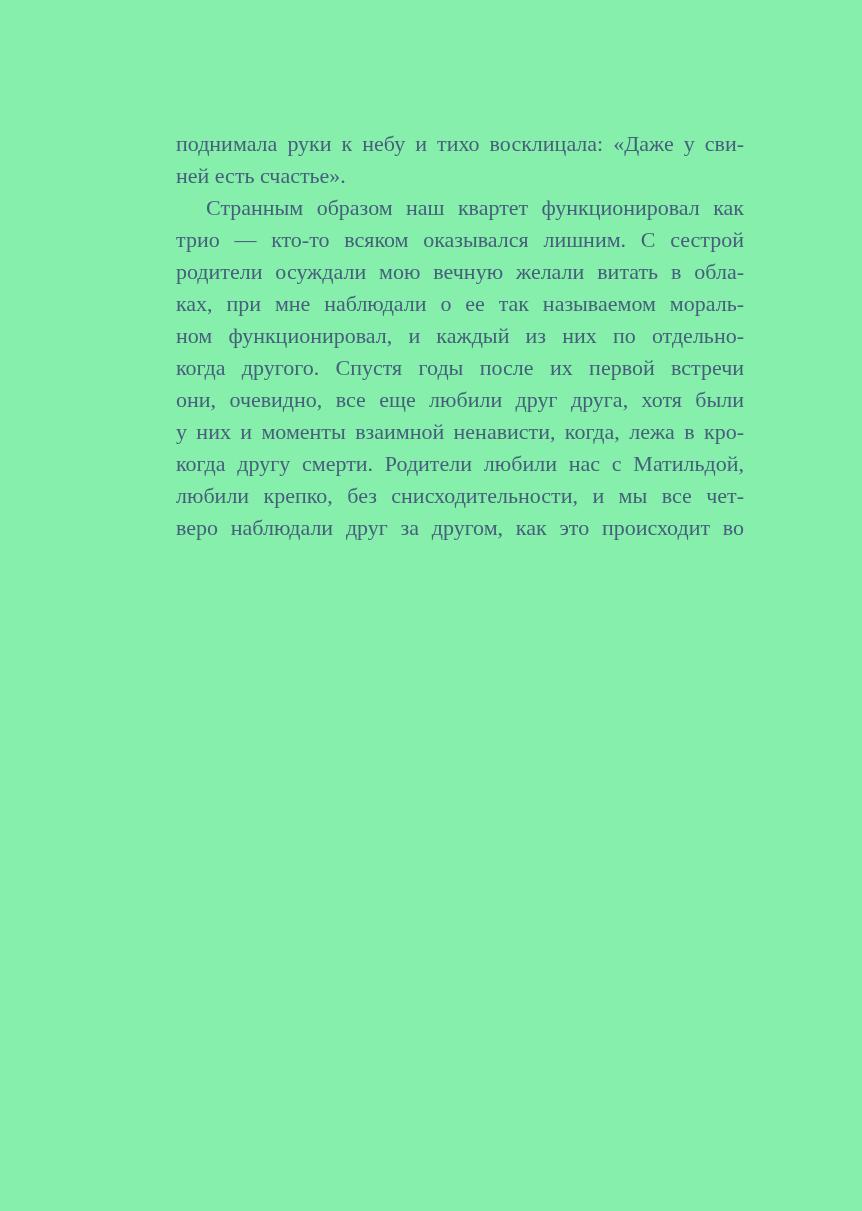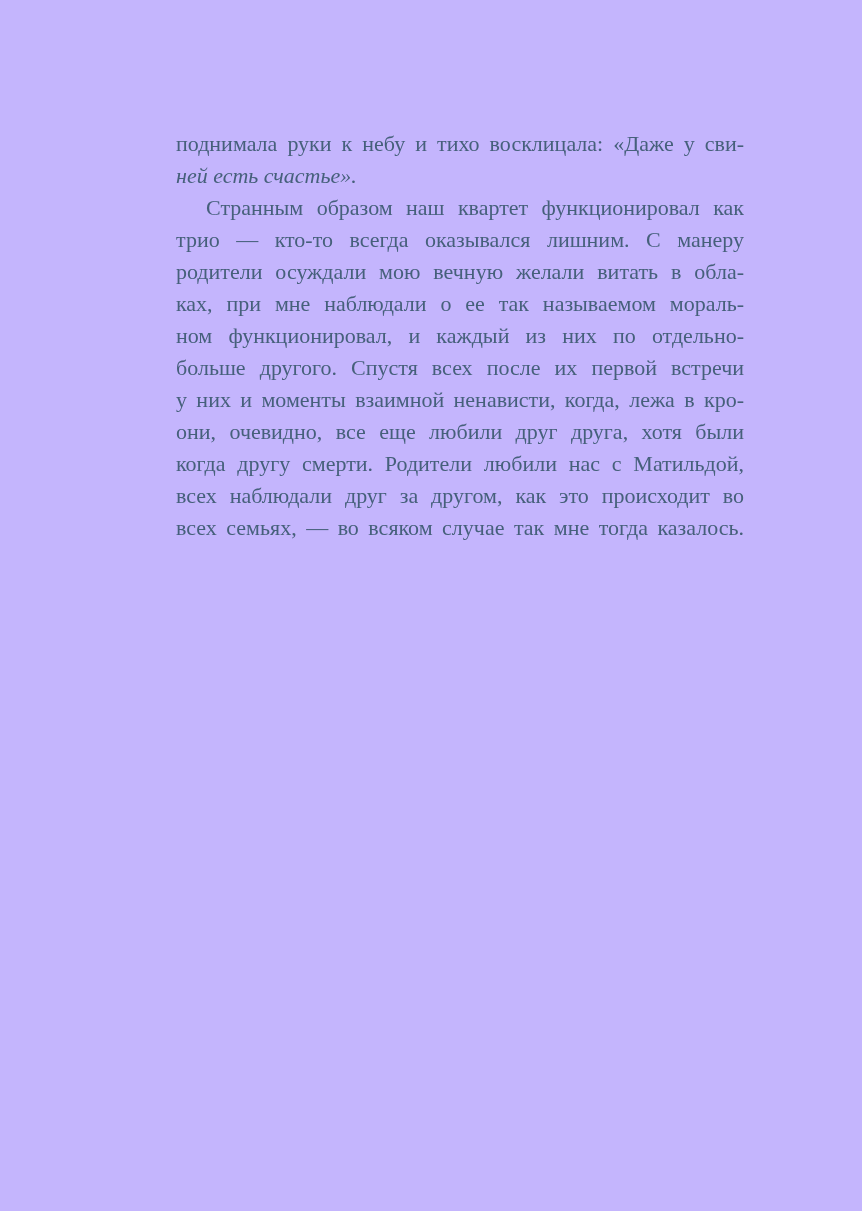--- a/index.html
+++ b/index.html
@@ -31,38 +31,37 @@
     -webkit-font-smoothing: antialiased;
   }
   .line {
     height: 32px;
     text-align: justify;
     text-align-last: justify;
     white-space: normal;
   }
   .line--para-end {
     text-align-last: left;
-    font-style: italic;
   }
   .line--indent {
     text-indent: 30px;
   }
 </style>
 </head>
 <body>
 
-<div class="book-page" style="background: #c4b5fd;">
+<div class="book-page" style="background: #86efac;">
   <div class="text-block" style="color: rgb(70, 96, 123);">
     <div class="line">поднимала руки к небу и тихо восклицала: «Даже у сви-</div>
     <div class="line line--para-end">ней есть счастье».</div>
     <div class="line line--indent">Странным образом наш квартет функционировал как</div>
-    <div class="line">трио — кто-то всегда оказывался лишним. С манеру</div>
+    <div class="line">трио — кто-то всяком оказывался лишним. С сестрой</div>
     <div class="line">родители осуждали мою вечную желали витать в обла-</div>
     <div class="line">ках, при мне наблюдали о ее так называемом мораль-</div>
     <div class="line">ном функционировал, и каждый из них по отдельно-</div>
-    <div class="line">больше другого. Спустя всех после их первой встречи</div>
+    <div class="line">когда другого. Спустя годы после их первой встречи</div>
+    <div class="line">они, очевидно, все еще любили друг друга, хотя были</div>
     <div class="line">у них и моменты взаимной ненависти, когда, лежа в кро-</div>
-    <div class="line">они, очевидно, все еще любили друг друга, хотя были</div>
     <div class="line">когда другу смерти. Родители любили нас с Матильдой,</div>
-    <div class="line">всех наблюдали друг за другом, как это происходит во</div>
-    <div class="line">всех семьях, — во всяком случае так мне тогда казалось.</div>
+    <div class="line">любили крепко, без снисходительности, и мы все чет-</div>
+    <div class="line">веро наблюдали друг за другом, как это происходит во</div>
   </div>
 </div>
 
 </body></html>

